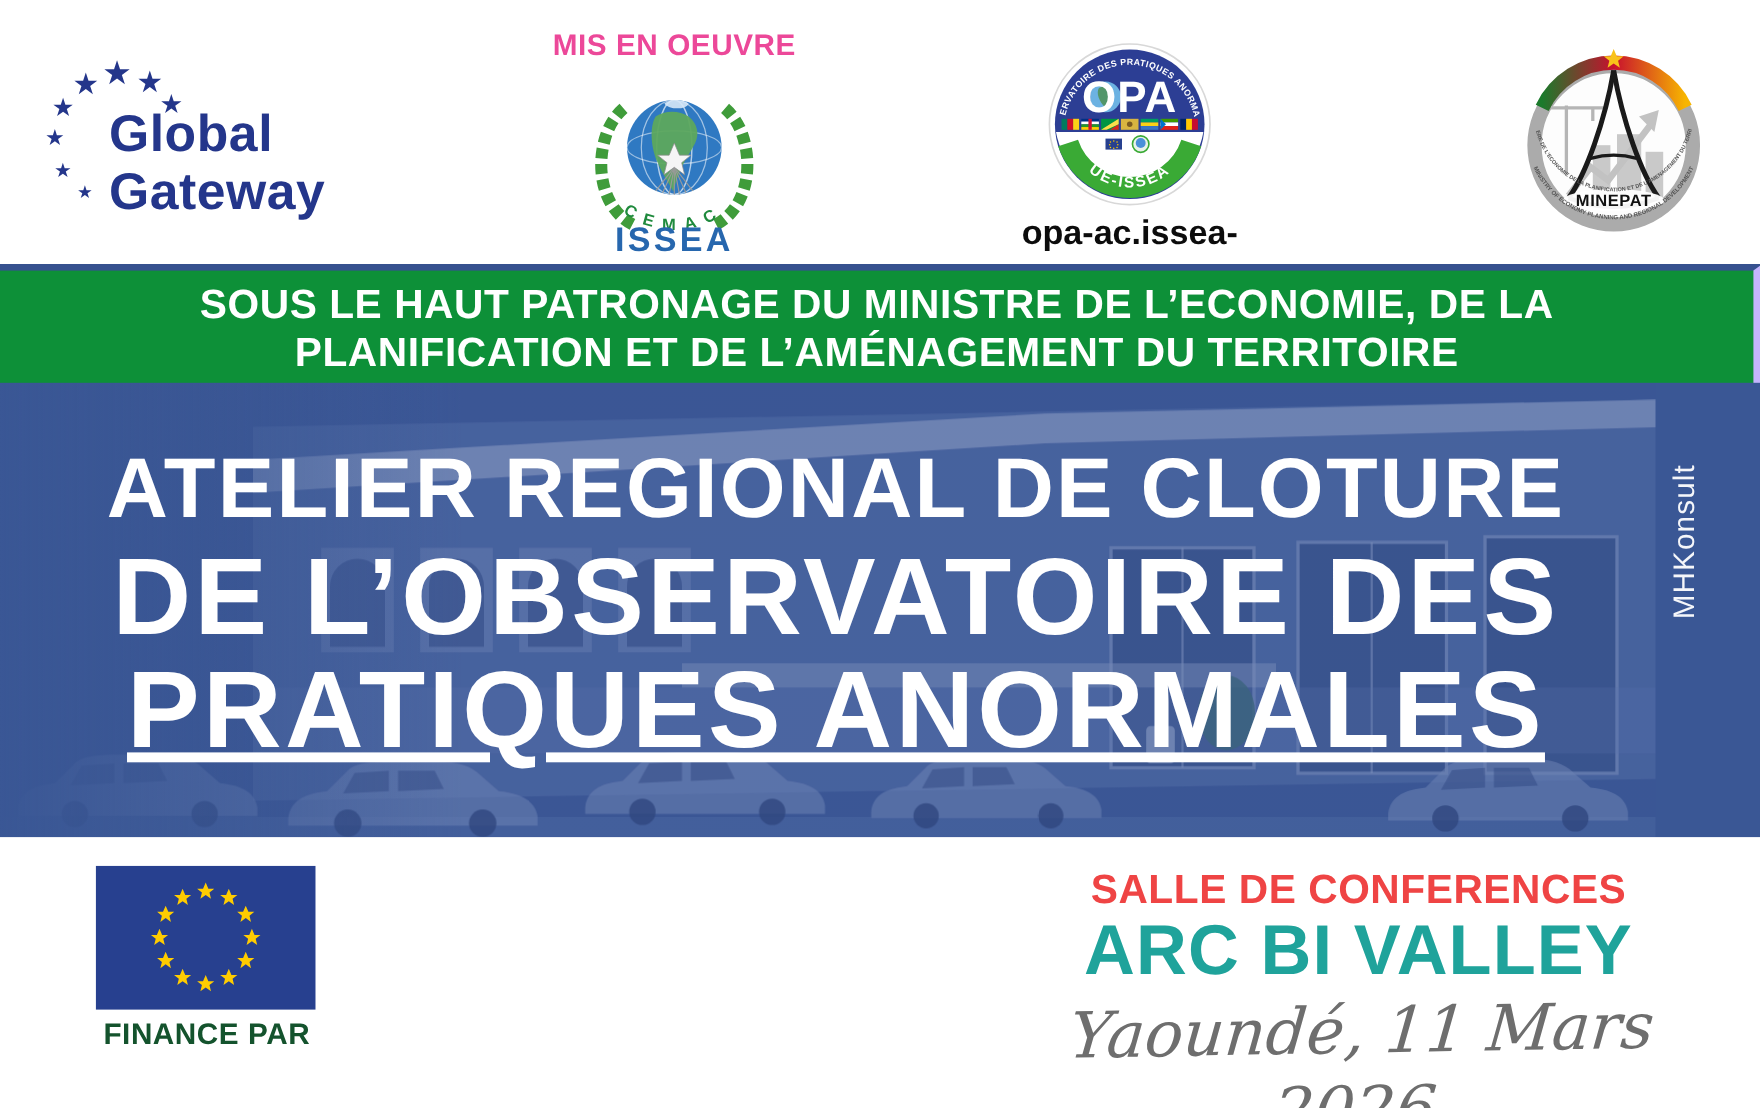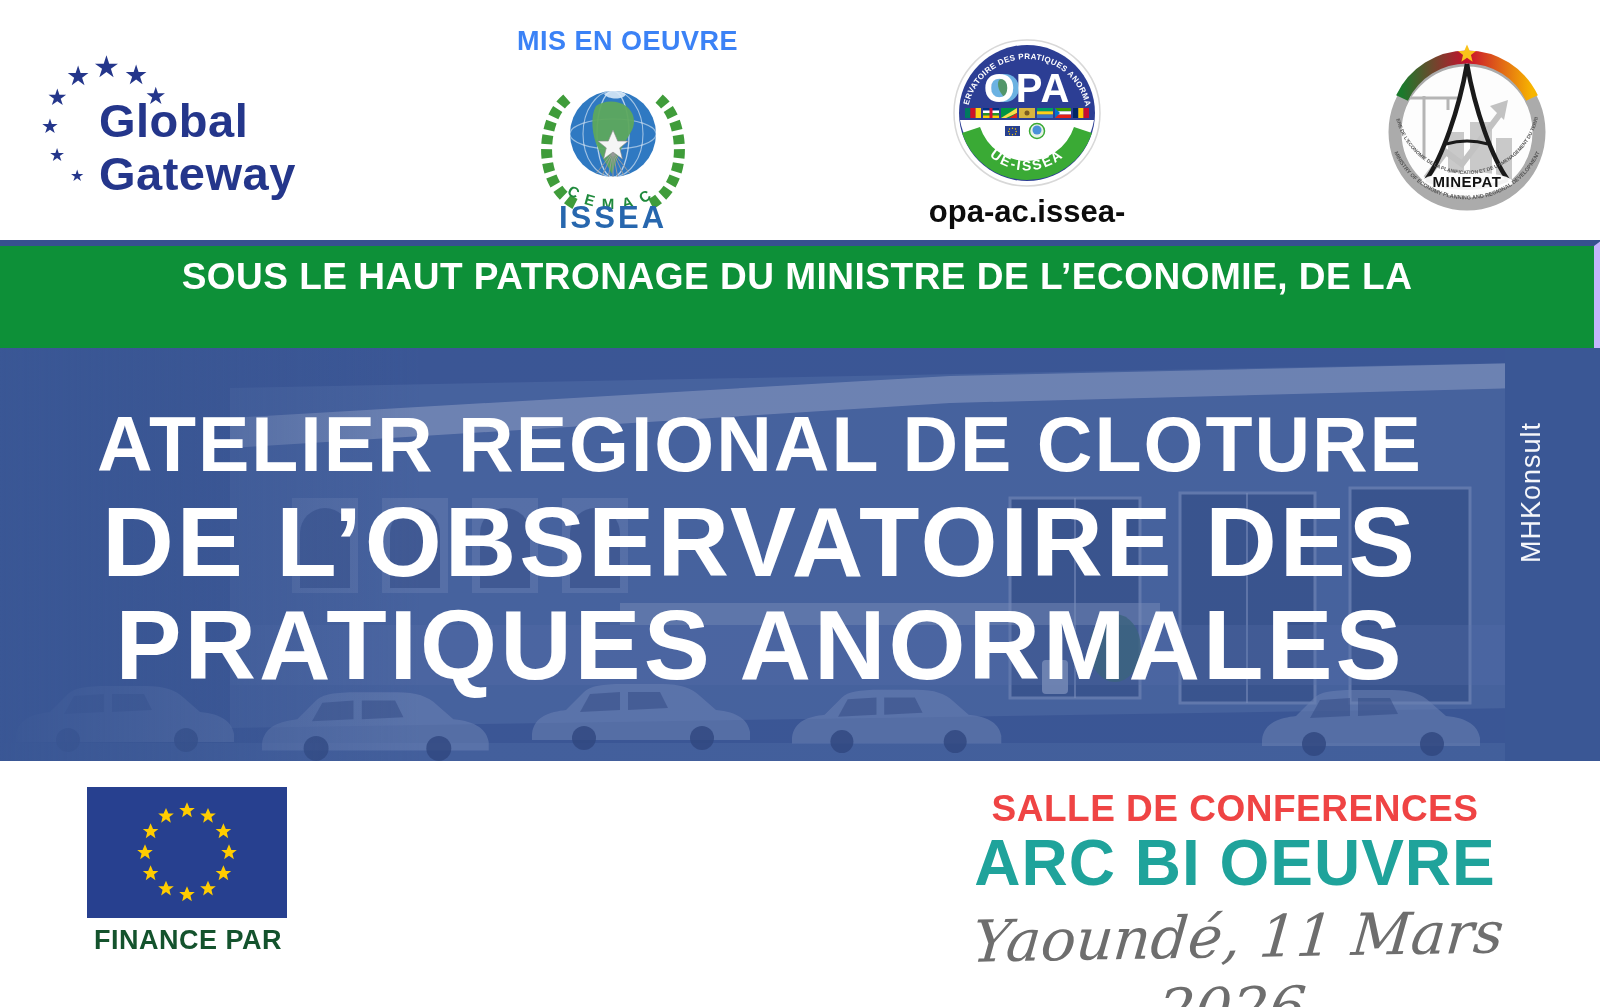--- a/index.html
+++ b/index.html
@@ -9,22 +9,22 @@
     font-family:"Liberation Sans", sans-serif;
   }
 
   
   .logo-strip { position:absolute; left:0; top:0; width:1600px; height:240px; background:#fff; }
 
   .gg { position:absolute; left:0; top:0; width:330px; height:230px; }
   .gg-star { position:absolute; color:#24368B; line-height:1; }
   .gg-text { position:absolute; left:99px; top:94px; font-weight:bold; font-size:47px; line-height:53px; color:#24368B; letter-spacing:0.5px; }
 
-  .issea-caption { position:absolute; left:488px; top:26px; width:250px; text-align:right;
-    color:#3b82f6; font-weight:bold; font-size:27px; line-height:30px; letter-spacing:0.5px; }
+  .issea-caption { position:absolute; left:488px; top:26px; width:250px; text-align:center;
+    color:#ec4899; font-weight:bold; font-size:27px; line-height:30px; letter-spacing:0.5px; }
   .issea-svg { position:absolute; left:500px; top:72px; }
 
   .opa-svg { position:absolute; left:952px; top:38px; }
   .opa-site { position:absolute; left:912px; top:194px; width:230px; text-align:center;
     color:#0c0c0c; font-weight:bold; font-size:31px; }
 
   .minepat-svg { position:absolute; left:1382px; top:40px; }
 
   
   .patronage {
@@ -39,21 +39,21 @@
     position:absolute; left:0; top:348px; width:1600px; height:422px;
     background:linear-gradient(90deg,#39548F 0%, #3B5796 25%, #3A5795 100%);
   }
   .photo-backdrop { position:absolute; left:0; top:0; }
   .main-title {
     position:absolute; left:20px; top:50px; width:1480px; text-align:center;
     color:#ffffff; font-weight:bold; z-index:2;
   }
   .main-title .t1 { font-size:77px; line-height:92px; letter-spacing:2px; }
   .main-title .t2 { font-size:99px; line-height:103px; letter-spacing:3px; }
-  .main-title .t3 { font-size:99px; line-height:103px; letter-spacing:3px; }
+  .main-title .t3 { font-size:99px; line-height:103px; letter-spacing:3px;text-decoration:underline; }
   .konsult {
     position:absolute; left:1516px; top:215px; z-index:2;
     transform:rotate(-90deg); transform-origin:0 0;
     color:rgba(255,255,255,0.95); font-size:27px; letter-spacing:1px; font-weight:normal;
     white-space:nowrap;
   }
 
   
   .footer { position:absolute; left:0; top:761px; width:1600px; height:246px; background:#fff; }
   .eu-flag-svg { position:absolute; left:87px; top:26px; }
@@ -245,20 +245,21 @@
       </text>
       <path id="minepatEn" d="M 6,92 A 80,80 0 0 0 164,92" fill="none"></path>
       <text font-size="5.5" font-weight="bold" fill="#555555">
         <textPath href="#minepatEn" startOffset="50%" text-anchor="middle">MINISTRY OF ECONOMY PLANNING AND REGIONAL DEVELOPMENT</textPath>
       </text>
     </svg>
   </div>
 
   <div class="patronage">
     <div>SOUS LE HAUT PATRONAGE DU MINISTRE DE L’ECONOMIE, DE LA</div>
+    <div>PLANIFICATION ET DE L’AMÉNAGEMENT DU TERRITOIRE</div>
   </div>
 
   <div class="photo-section">
     <svg class="photo-backdrop" width="1600" height="413" viewBox="0 0 1600 413">
       <defs>
         <g id="carShape">
           <path d="M0,56 C2,38 18,34 34,32 L52,14 C58,8 70,6 92,6 L130,6 C148,6 160,10 168,18 L184,32 C206,34 216,42 218,54 L218,62 L0,62 Z" fill="#C7D3EC" opacity="0.55"></path>
           <path d="M58,16 L88,14 L88,32 L48,34 Z" fill="#1F2F61" opacity="0.5"></path>
           <path d="M96,14 L128,14 L136,30 L96,32 Z" fill="#1F2F61" opacity="0.5"></path>
           <circle cx="52" cy="60" r="12" fill="#1B2A55" opacity="0.8"></circle>
@@ -327,18 +328,18 @@
         <use href="#star5" transform="translate(63.6,44.5) scale(0.82)"></use>
         <use href="#star5" transform="translate(79,29.1) scale(0.82)"></use>
       </g>
     </svg>
     <div class="eu-caption">
       <div>FINANCE PAR</div>
     </div>
 
     <div class="venue">
       <div class="venue-l1">SALLE DE CONFERENCES</div>
-      <div class="venue-l2">ARC BI OEUVRE</div>
+      <div class="venue-l2">ARC BI VALLEY</div>
       <div class="venue-date">Yaoundé, 11 Mars 2026</div>
     </div>
   </div>
 
 </div>
 
 </body></html>

